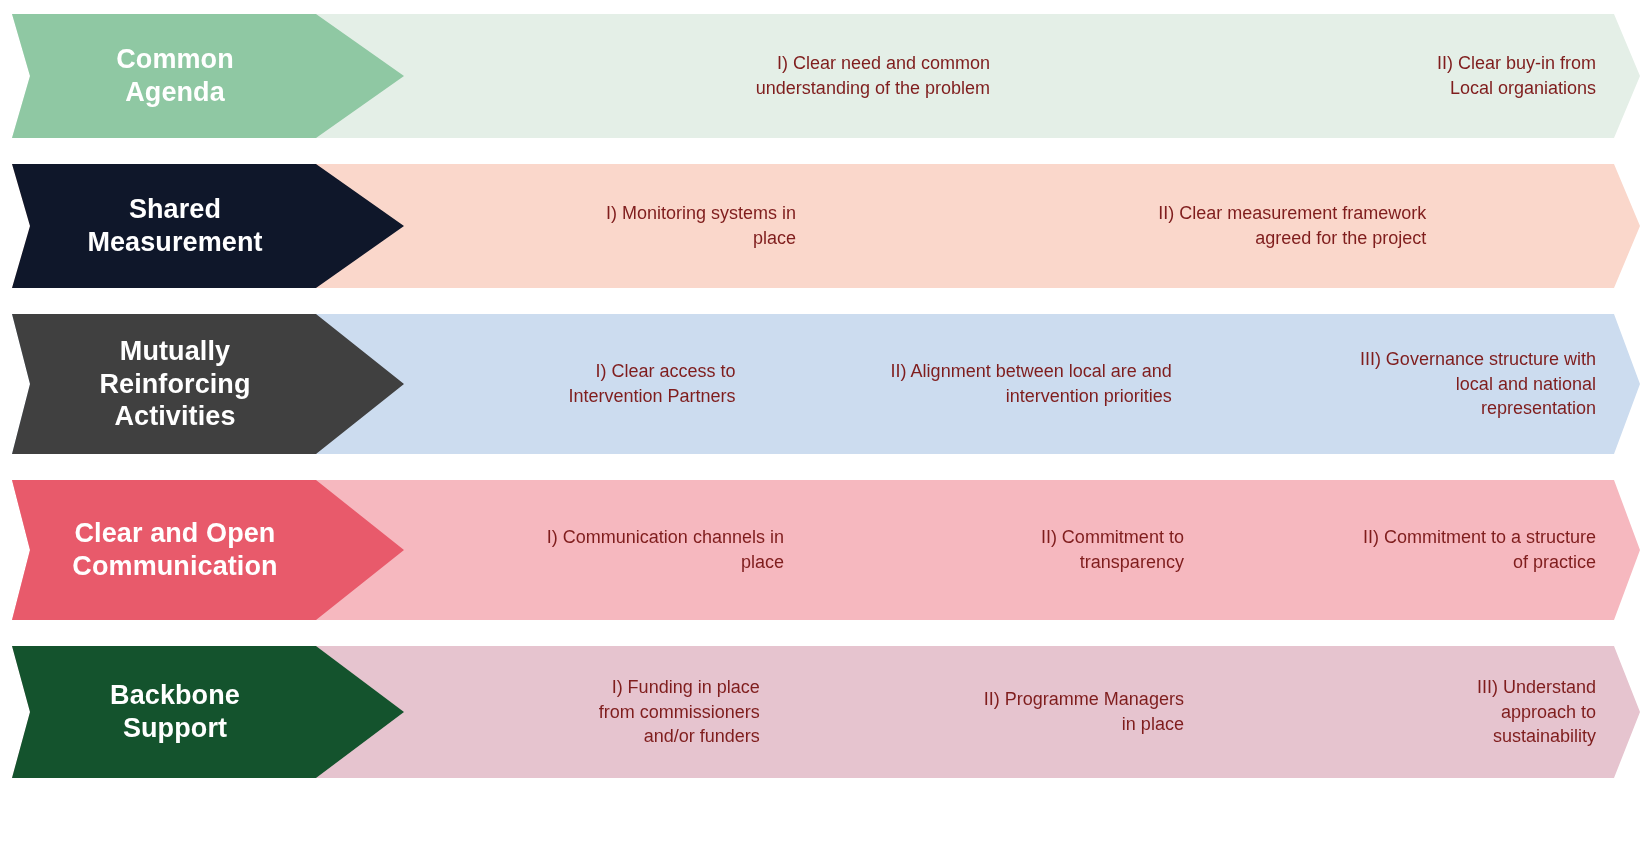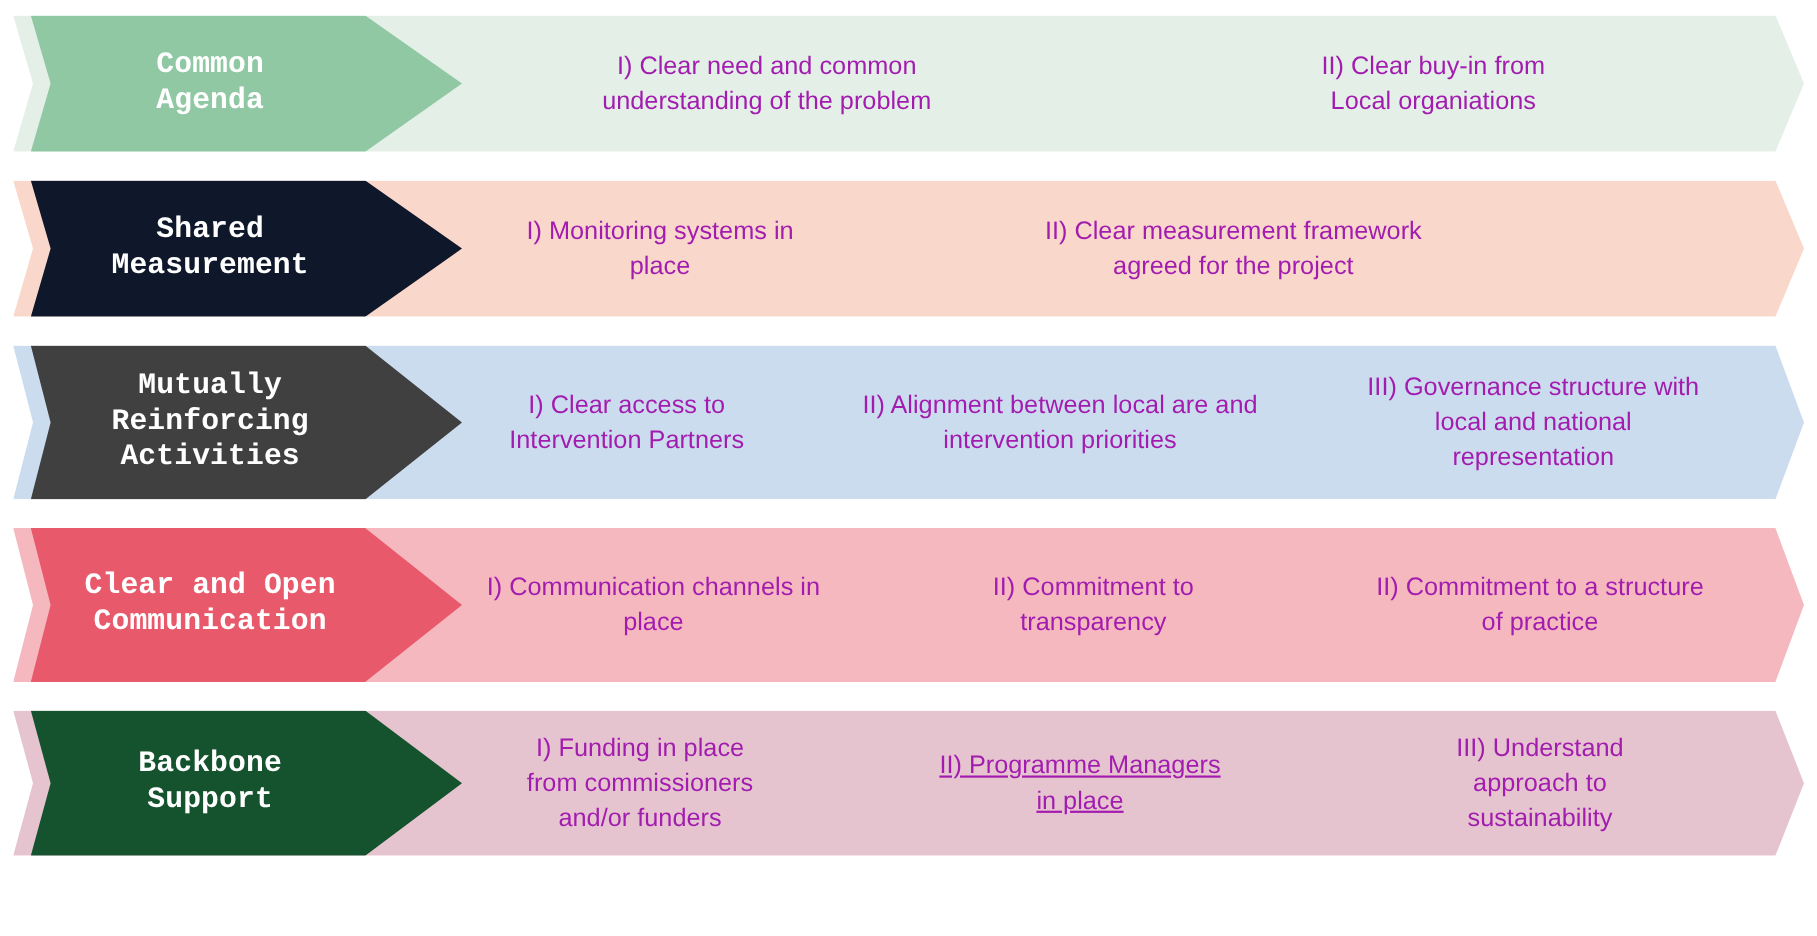--- a/index.html
+++ b/index.html
@@ -50,32 +50,31 @@
     display: flex;
     align-items: center;
     box-sizing: border-box;
     padding-left: 382px;
     padding-right: 34px;
   }
 
   
   .row-label {
     position: absolute;
-    left: 16px;
+    left: 0;
     top: 0;
     width: 392px;
     height: 100%;
     clip-path: polygon(0 0, calc(100% - 88px) 0, 100% 50%, calc(100% - 88px) 100%, 0 100%, 18px 50%);
     display: flex;
     align-items: center;
     justify-content: center;
     box-sizing: border-box;
     padding-right: 66px;
     z-index: 2;
-    font-family: Liberation Mono, monospace;
   }
 
   .row-label-text {
     color: #ffffff;
     font-size: 27px;
     font-weight: bold;
     line-height: 1.22;
     text-align: center;
     white-space: pre-line;
     letter-spacing: 0.1px;
@@ -85,23 +84,23 @@
     position: relative;
     z-index: 3;
     width: 100%;
     display: flex;
     align-items: center;
     justify-content: space-around;
   }
 
   .item {
     flex: 1 1 0;
-    text-align: center;
-    color: #a21caf;
-    font-size: 23px;
+    text-align: right;
+    color: #7f1d1d;
+    font-size: 18px;
     line-height: 1.38;
     white-space: pre-line;
     padding: 0 10px;
     box-sizing: border-box;
   }
 
   
   .c-green  .row-label { background: #8fc8a3; }
   .c-green  .row-body  { background: #e4efe7; }
 
@@ -125,21 +124,21 @@
 
   .row-3 .item:nth-child(1) { flex: 0 0 29%; }
   .row-3 .item:nth-child(2) { flex: 0 0 36%; }
   .row-3 .item:nth-child(3) { flex: 0 0 35%; }
 
   .row-4 .item:nth-child(1) { flex: 0 0 33%; }
   .row-4 .item:nth-child(2) { flex: 0 0 33%; }
   .row-4 .item:nth-child(3) { flex: 0 0 34%; }
 
   .row-5 .item:nth-child(1) { flex: 0 0 31%; }
-  .row-5 .item:nth-child(2) { flex: 0 0 35%; text-decoration: underline; }
+  .row-5 .item:nth-child(2) { flex: 0 0 35%; }
   .row-5 .item:nth-child(3) { flex: 0 0 34%; }
 </style>
 </head>
 <body>
 
 <div class="board">
 
   <div class="row row-1 c-green">
     <div class="row-body">
       <div class="items">

